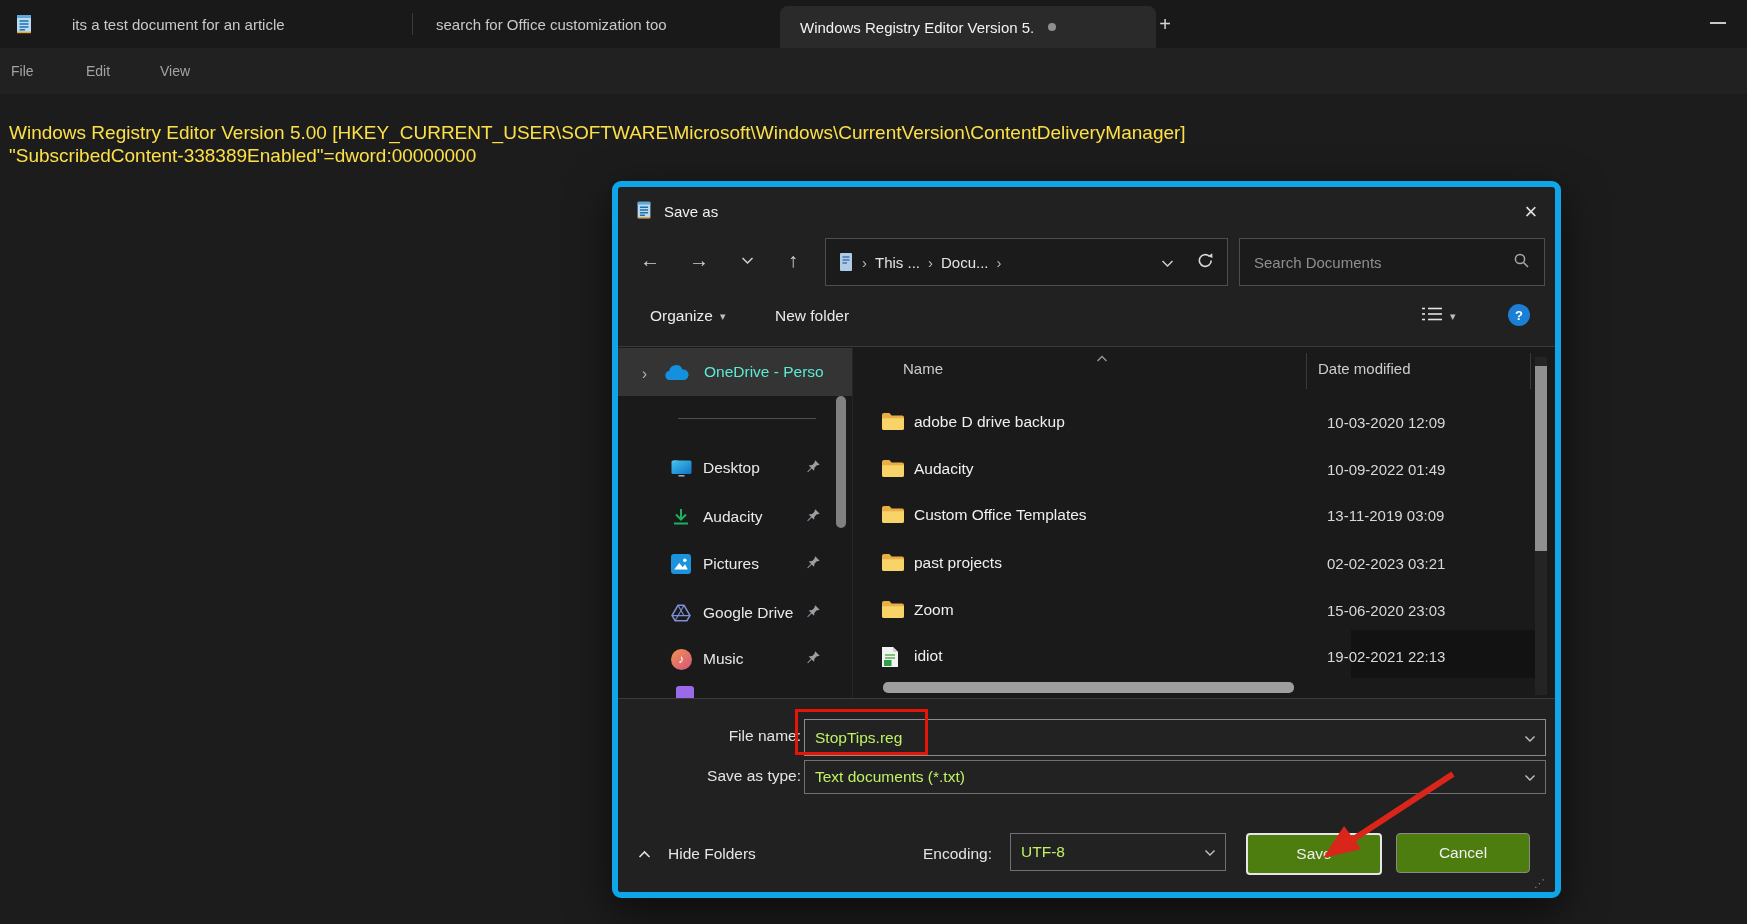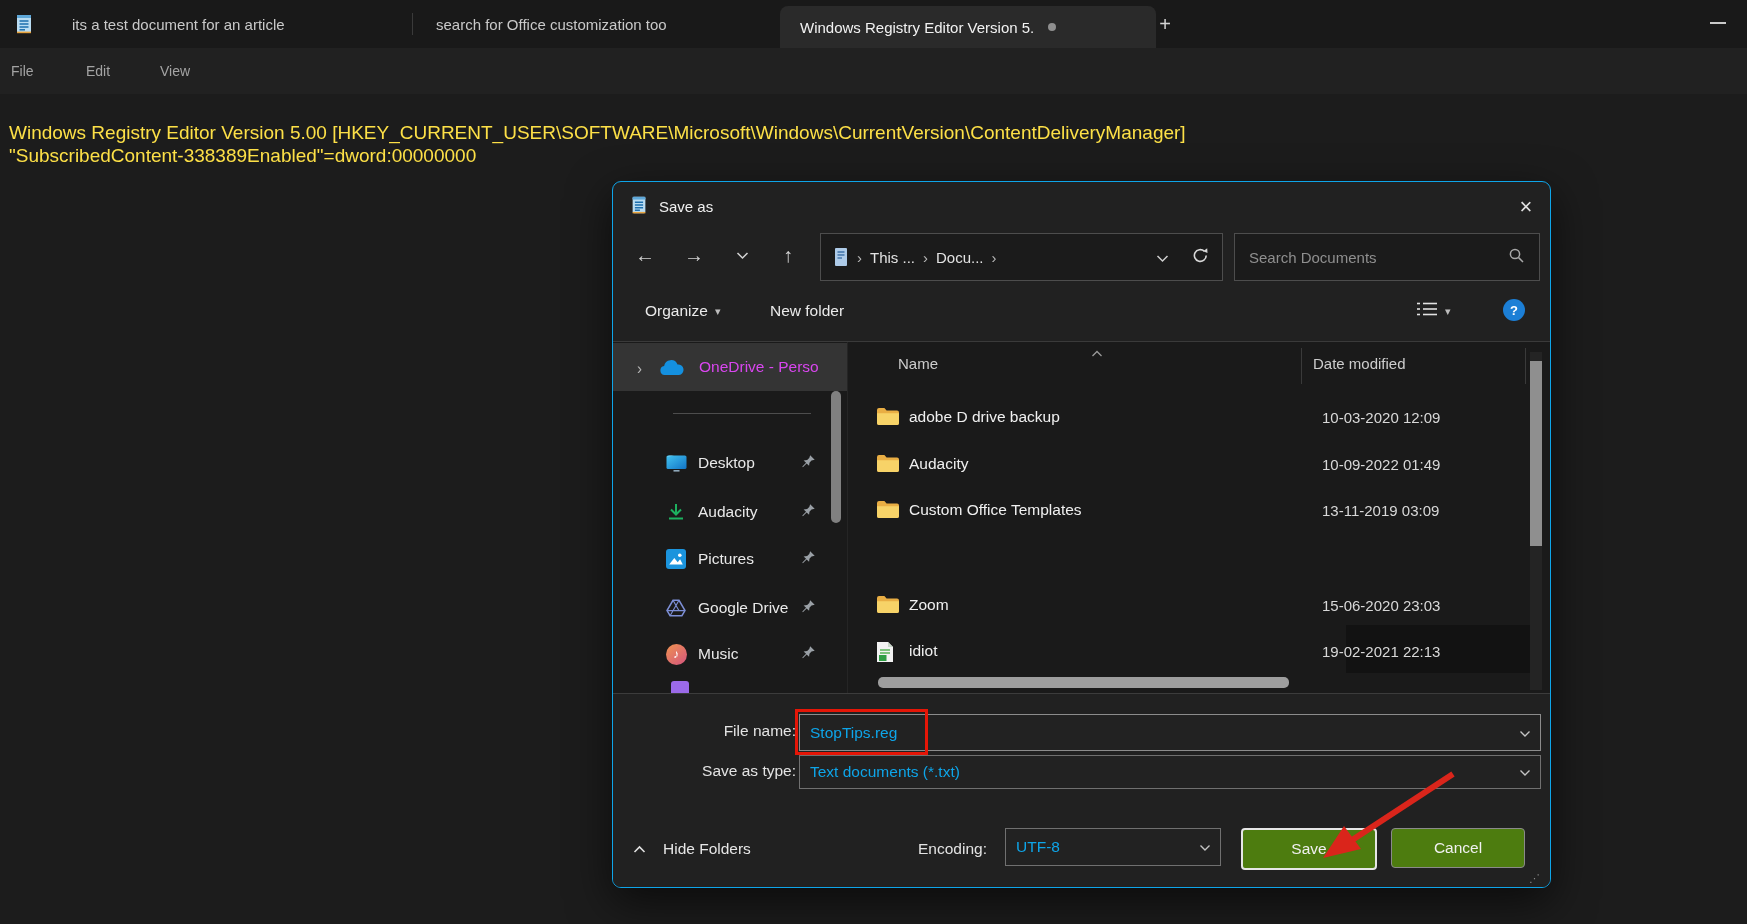--- a/index.html
+++ b/index.html
@@ -29,21 +29,21 @@
   .mi-file{left:11px;} .mi-edit{left:86px;} .mi-view{left:160px;}
 
   
   .editor{left:0;top:94px;width:1747px;height:830px;background:#1c1c1c;}
   .editor-line{position:absolute;left:9px;font-family:Liberation Sans, sans-serif;
                font-size:19px;color:#fde047;white-space:pre;}
   .el1{top:28px;} .el2{top:51px;}
 
   
   .dialog{left:612px;top:181px;width:937px;height:705px;background:#212121;
-          border:1px solid #0ea5e9;border-radius:9px;box-shadow:0 14px 44px rgba(0,0,0,.6);
+          border:6px solid #0ea5e9;border-radius:9px;box-shadow:0 14px 44px rgba(0,0,0,.6);
           overflow:hidden;}
   .dlg-title{left:46px;top:16px;font-size:15px;color:#f0f0f0;}
   .dlg-icon{left:16px;top:13px;}
   .dlg-close{left:898px;top:10px;width:30px;height:30px;display:flex;align-items:center;justify-content:center;
              font-size:22px;color:#e2e2e2;border-radius:4px;}
 
   .navbtn{top:54px;width:38px;height:38px;display:flex;align-items:center;justify-content:center;
           font-size:20px;color:#d2d2d2;border-radius:4px;}
   .nb-back{left:13px;} .nb-fwd{left:62px;} .nb-recent{left:110px;} .nb-up{left:156px;}
 
@@ -65,21 +65,21 @@
   .tb-caret{font-size:11px;color:#bdbdbd;margin-left:7px;}
   .tb-view{left:803px;top:112px;height:34px;display:flex;align-items:center;}
   .tb-help{left:890px;top:117px;width:22px;height:22px;border-radius:50%;
            display:flex;align-items:center;justify-content:center;font-size:13px;font-weight:bold;color:#fff;}
   .dlg-divider{left:0;top:159px;width:937px;height:1px;background:#3a3a3a;}
 
   
   .dlg-body{left:0;top:160px;width:937px;height:351px;background:#1a1a1a;}
   .side-sel{left:0;top:1px;width:234px;height:48px;background:#343434;display:flex;align-items:center;}
   .side-expand{margin-left:24px;color:#b5b5b5;font-size:15px;transform:scaleY(1.1);}
-  .side-sel .lbl{margin-left:14px;white-space:nowrap;overflow:hidden;font-size:15.5px;color:#d946ef;}
+  .side-sel .lbl{margin-left:14px;white-space:nowrap;overflow:hidden;font-size:15.5px;color:#5eead4;}
   .side-div{left:60px;top:71px;width:138px;height:1px;background:#4d4d4d;}
   .siderow{left:0;width:234px;height:40px;display:flex;align-items:center;}
   .siderow .ic{position:absolute;left:51px;width:24px;display:flex;justify-content:center;}
   .siderow .lbl{position:absolute;left:85px;font-size:15.5px;color:#e9e9e9;white-space:nowrap;}
   .siderow .pin{position:absolute;left:188px;}
   .music-ic{width:21px;height:21px;border-radius:50%;background:linear-gradient(140deg,#ef9350,#d4547e);
             display:flex;align-items:center;justify-content:center;color:#fff;font-size:12px;}
   .side-partial{left:58px;top:339px;width:18px;height:12px;background:#9b6ae8;border-radius:3px 3px 0 0;}
   .side-scroll{left:218px;top:49px;width:10px;height:132px;background:#808080;border-radius:5px;}
   .body-vline{left:234px;top:0;width:1px;height:351px;background:#252525;}
@@ -100,21 +100,21 @@
   .vthumb{left:682px;top:19px;width:12px;height:185px;background:#8f8f8f;}
   .hscroll{left:30px;top:335px;width:411px;height:11px;background:#9e9e9e;border-radius:5px;}
 
   
   .dlg-bottom{left:0;top:511px;width:937px;height:194px;background:#212121;border-top:1px solid #3c3c3c;}
   .fld-label{position:absolute;font-size:15.5px;color:#e3e3e3;white-space:nowrap;}
   .lb-filename{left:99px;top:28px;width:84px;text-align:right;}
   .lb-type{left:75px;top:68px;width:108px;text-align:right;}
   .lb-encoding{left:305px;top:146px;}
   .combo{position:absolute;background:#222222;border:1px solid #8c8c8c;display:flex;align-items:center;
-         font-size:15.5px;color:#0ea5e9;}
+         font-size:15.5px;color:#bef264;}
   .cb-filename{left:186px;top:20px;width:740px;height:35px;}
   .cb-type{left:186px;top:61px;width:740px;height:32px;border-color:#707070;}
   .cb-encoding{left:392px;top:134px;width:214px;height:36px;border-color:#707070;}
   .combo .val{margin-left:10px;white-space:nowrap;}
   .combo .chev{position:absolute;right:9px;top:50%;transform:translateY(-50%);}
   .hidefolders{left:20px;top:144px;height:22px;display:flex;align-items:center;font-size:15.5px;color:#e6e6e6;}
   .hidefolders span{margin-left:17px;}
   .btn{position:absolute;top:134px;height:38px;background:#4d7c0f;display:flex;align-items:center;
        justify-content:center;font-size:15.5px;color:#f0f0f0;border-radius:4px;}
   .btn-save{left:628px;width:132px;border:2px solid #e6e6e6;}
@@ -391,20 +391,28 @@
           <span class="dt">10-09-2022 01:49</span>
         </div>
         <div class="abs filerow fr2">
           <span class="ic"><svg width="24" height="19" viewBox="0 0 24 19">
                 <path d="M1 3 q0-2 2-2 h5.4 l2.2 2.6 H21 q2 0 2 2 V16 q0 2-2 2 H3 q-2 0-2-2 Z" fill="#e9ae44"></path>
                 <path d="M1 6.3 H23 V16 q0 2-2 2 H3 q-2 0-2-2 Z" fill="#f7d368"></path>
               </svg></span>
           <span class="nm">Custom Office Templates</span>
           <span class="dt">13-11-2019 03:09</span>
         </div>
+        <div class="abs filerow fr3">
+          <span class="ic"><svg width="24" height="19" viewBox="0 0 24 19">
+                <path d="M1 3 q0-2 2-2 h5.4 l2.2 2.6 H21 q2 0 2 2 V16 q0 2-2 2 H3 q-2 0-2-2 Z" fill="#e9ae44"></path>
+                <path d="M1 6.3 H23 V16 q0 2-2 2 H3 q-2 0-2-2 Z" fill="#f7d368"></path>
+              </svg></span>
+          <span class="nm">past projects</span>
+          <span class="dt">02-02-2023 03:21</span>
+        </div>
         <div class="abs filerow fr4">
           <span class="ic"><svg width="24" height="19" viewBox="0 0 24 19">
                 <path d="M1 3 q0-2 2-2 h5.4 l2.2 2.6 H21 q2 0 2 2 V16 q0 2-2 2 H3 q-2 0-2-2 Z" fill="#e9ae44"></path>
                 <path d="M1 6.3 H23 V16 q0 2-2 2 H3 q-2 0-2-2 Z" fill="#f7d368"></path>
               </svg></span>
           <span class="nm">Zoom</span>
           <span class="dt">15-06-2020 23:03</span>
         </div>
         <div class="abs filerow fr5">
           <span class="ic"><svg width="18" height="22" viewBox="0 0 18 22">

